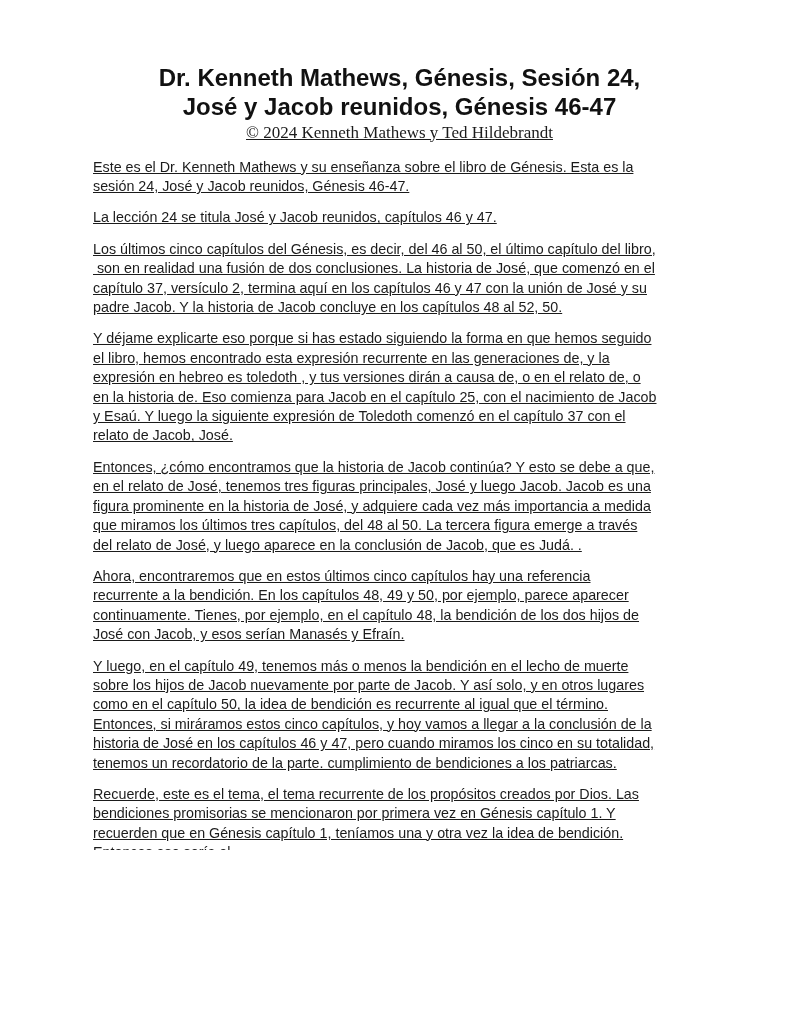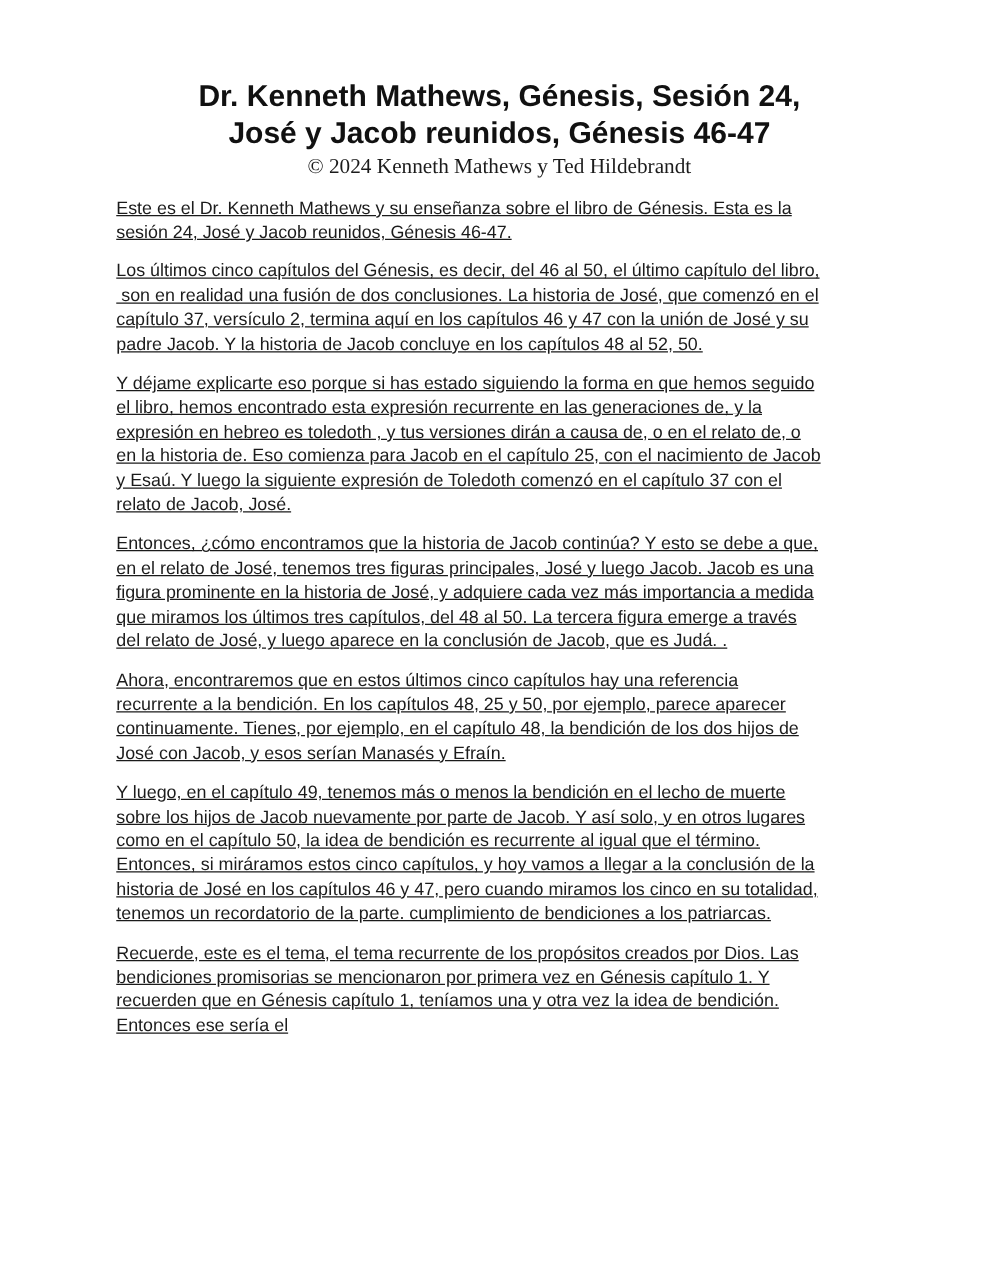--- a/index.html
+++ b/index.html
@@ -29,20 +29,21 @@
     color: #111111;
   }
   .doc-copyright {
     margin: 0;
     font-family: "Liberation Serif", serif;
     font-weight: 400;
     font-size: 17px;
     line-height: 22px;
     text-align: center;
     color: #1b1b1b;
+    text-decoration: underline;
   }
   .doc-body {
     margin-top: 14px;
     font-family: "Liberation Sans", sans-serif;
     font-size: 14.3px;
     line-height: 19.4px;
     color: #1b1b1b;
   }
   .doc-body p {
     margin: 0 0 12px 0;
@@ -53,37 +54,38 @@
 </head>
 <body>
 
 <div class="page">
   <h1 class="doc-title">Dr. Kenneth Mathews, Génesis, Sesión 24,
 José y Jacob reunidos, Génesis 46-47</h1>
   <div class="doc-copyright">© 2024 Kenneth Mathews y Ted Hildebrandt</div>
   <div class="doc-body">
     <p>Este es el Dr. Kenneth Mathews y su enseñanza sobre el libro de Génesis. Esta es la
 sesión 24, José y Jacob reunidos, Génesis 46-47.</p>
+    <p>La lección 24 se titula José y Jacob reunidos, capítulos 46 y 47.</p>
     <p>Los últimos cinco capítulos del Génesis, es decir, del 46 al 50, el último capítulo del libro,
  son en realidad una fusión de dos conclusiones. La historia de José, que comenzó en el
 capítulo 37, versículo 2, termina aquí en los capítulos 46 y 47 con la unión de José y su
 padre Jacob. Y la historia de Jacob concluye en los capítulos 48 al 52, 50.</p>
     <p>Y déjame explicarte eso porque si has estado siguiendo la forma en que hemos seguido
 el libro, hemos encontrado esta expresión recurrente en las generaciones de, y la
 expresión en hebreo es toledoth , y tus versiones dirán a causa de, o en el relato de, o
 en la historia de. Eso comienza para Jacob en el capítulo 25, con el nacimiento de Jacob
 y Esaú. Y luego la siguiente expresión de Toledoth comenzó en el capítulo 37 con el
 relato de Jacob, José.</p>
     <p>Entonces, ¿cómo encontramos que la historia de Jacob continúa? Y esto se debe a que,
 en el relato de José, tenemos tres figuras principales, José y luego Jacob. Jacob es una
 figura prominente en la historia de José, y adquiere cada vez más importancia a medida
 que miramos los últimos tres capítulos, del 48 al 50. La tercera figura emerge a través
 del relato de José, y luego aparece en la conclusión de Jacob, que es Judá. .</p>
     <p>Ahora, encontraremos que en estos últimos cinco capítulos hay una referencia
-recurrente a la bendición. En los capítulos 48, 25 y 50, por ejemplo, parece aparecer
+recurrente a la bendición. En los capítulos 48, 49 y 50, por ejemplo, parece aparecer
 continuamente. Tienes, por ejemplo, en el capítulo 48, la bendición de los dos hijos de
 José con Jacob, y esos serían Manasés y Efraín.</p>
     <p>Y luego, en el capítulo 49, tenemos más o menos la bendición en el lecho de muerte
 sobre los hijos de Jacob nuevamente por parte de Jacob. Y así solo, y en otros lugares
 como en el capítulo 50, la idea de bendición es recurrente al igual que el término.
 Entonces, si miráramos estos cinco capítulos, y hoy vamos a llegar a la conclusión de la
 historia de José en los capítulos 46 y 47, pero cuando miramos los cinco en su totalidad,
 tenemos un recordatorio de la parte. cumplimiento de bendiciones a los patriarcas.</p>
     <p>Recuerde, este es el tema, el tema recurrente de los propósitos creados por Dios. Las
 bendiciones promisorias se mencionaron por primera vez en Génesis capítulo 1. Y

